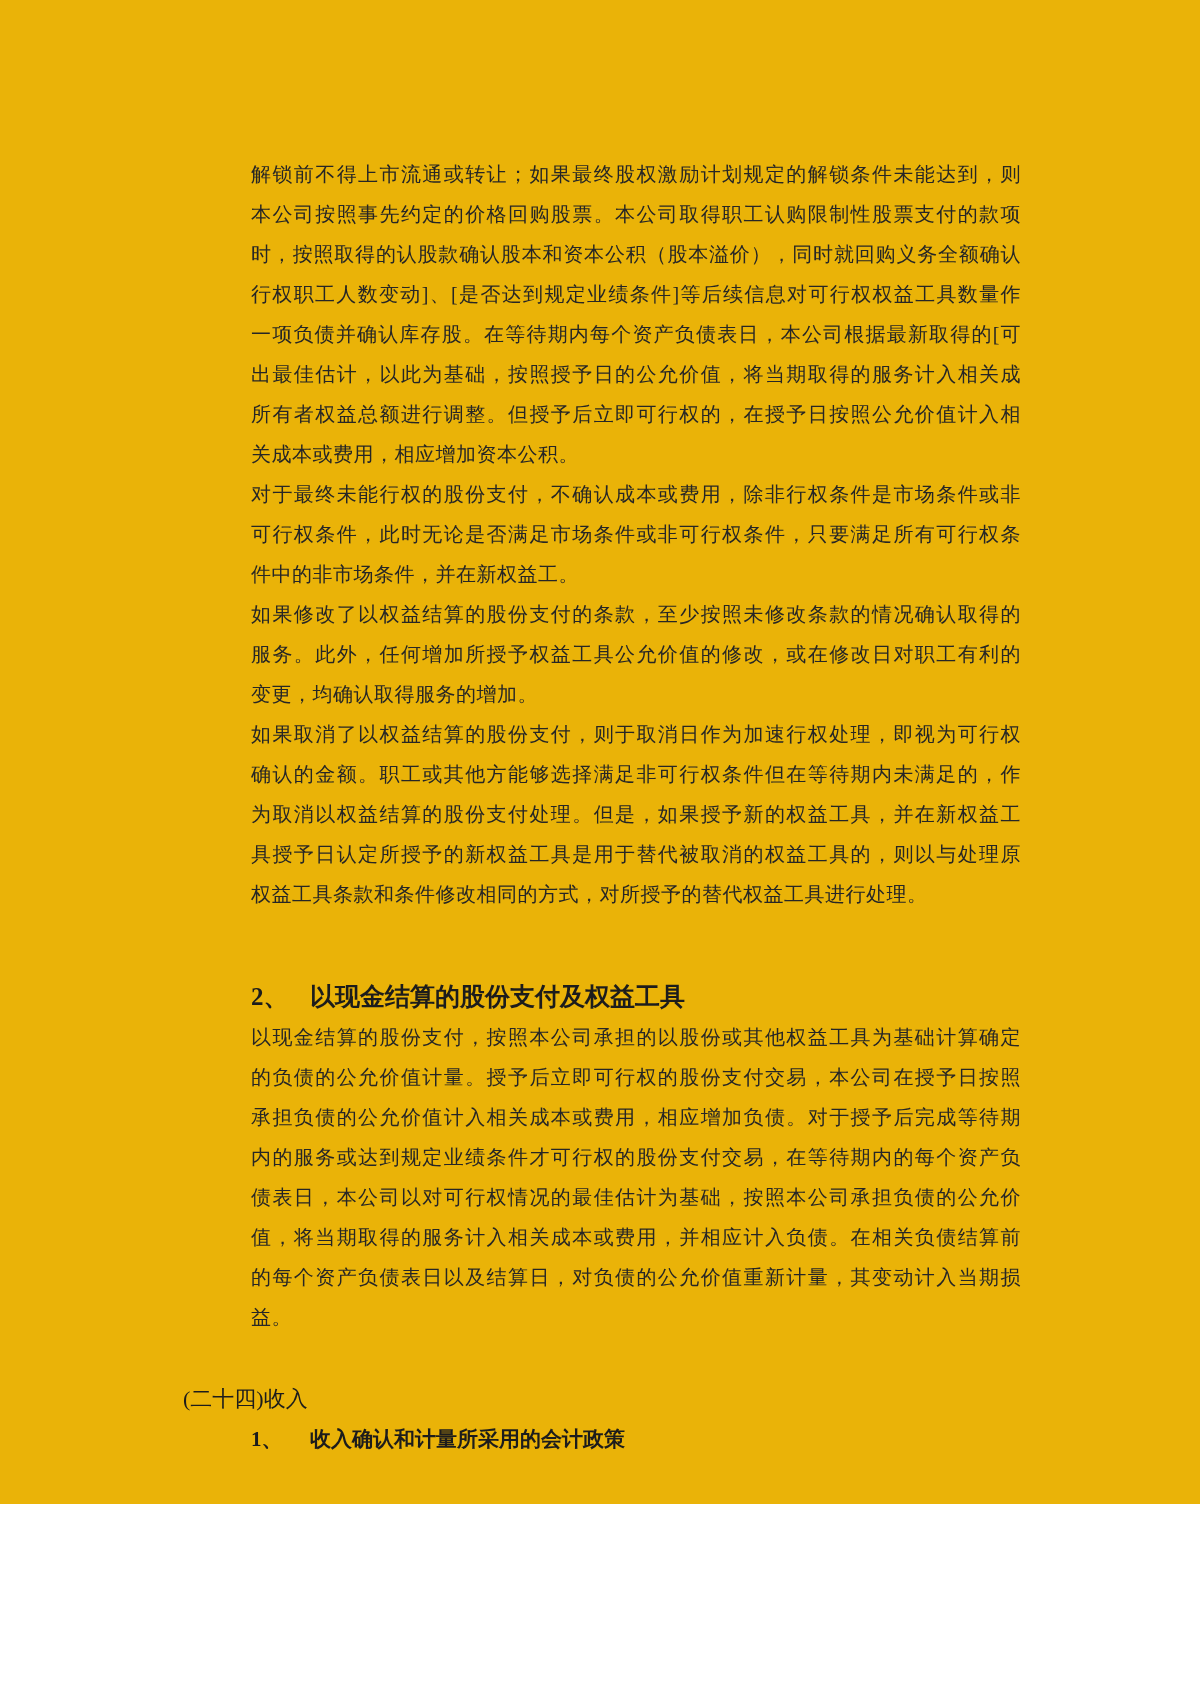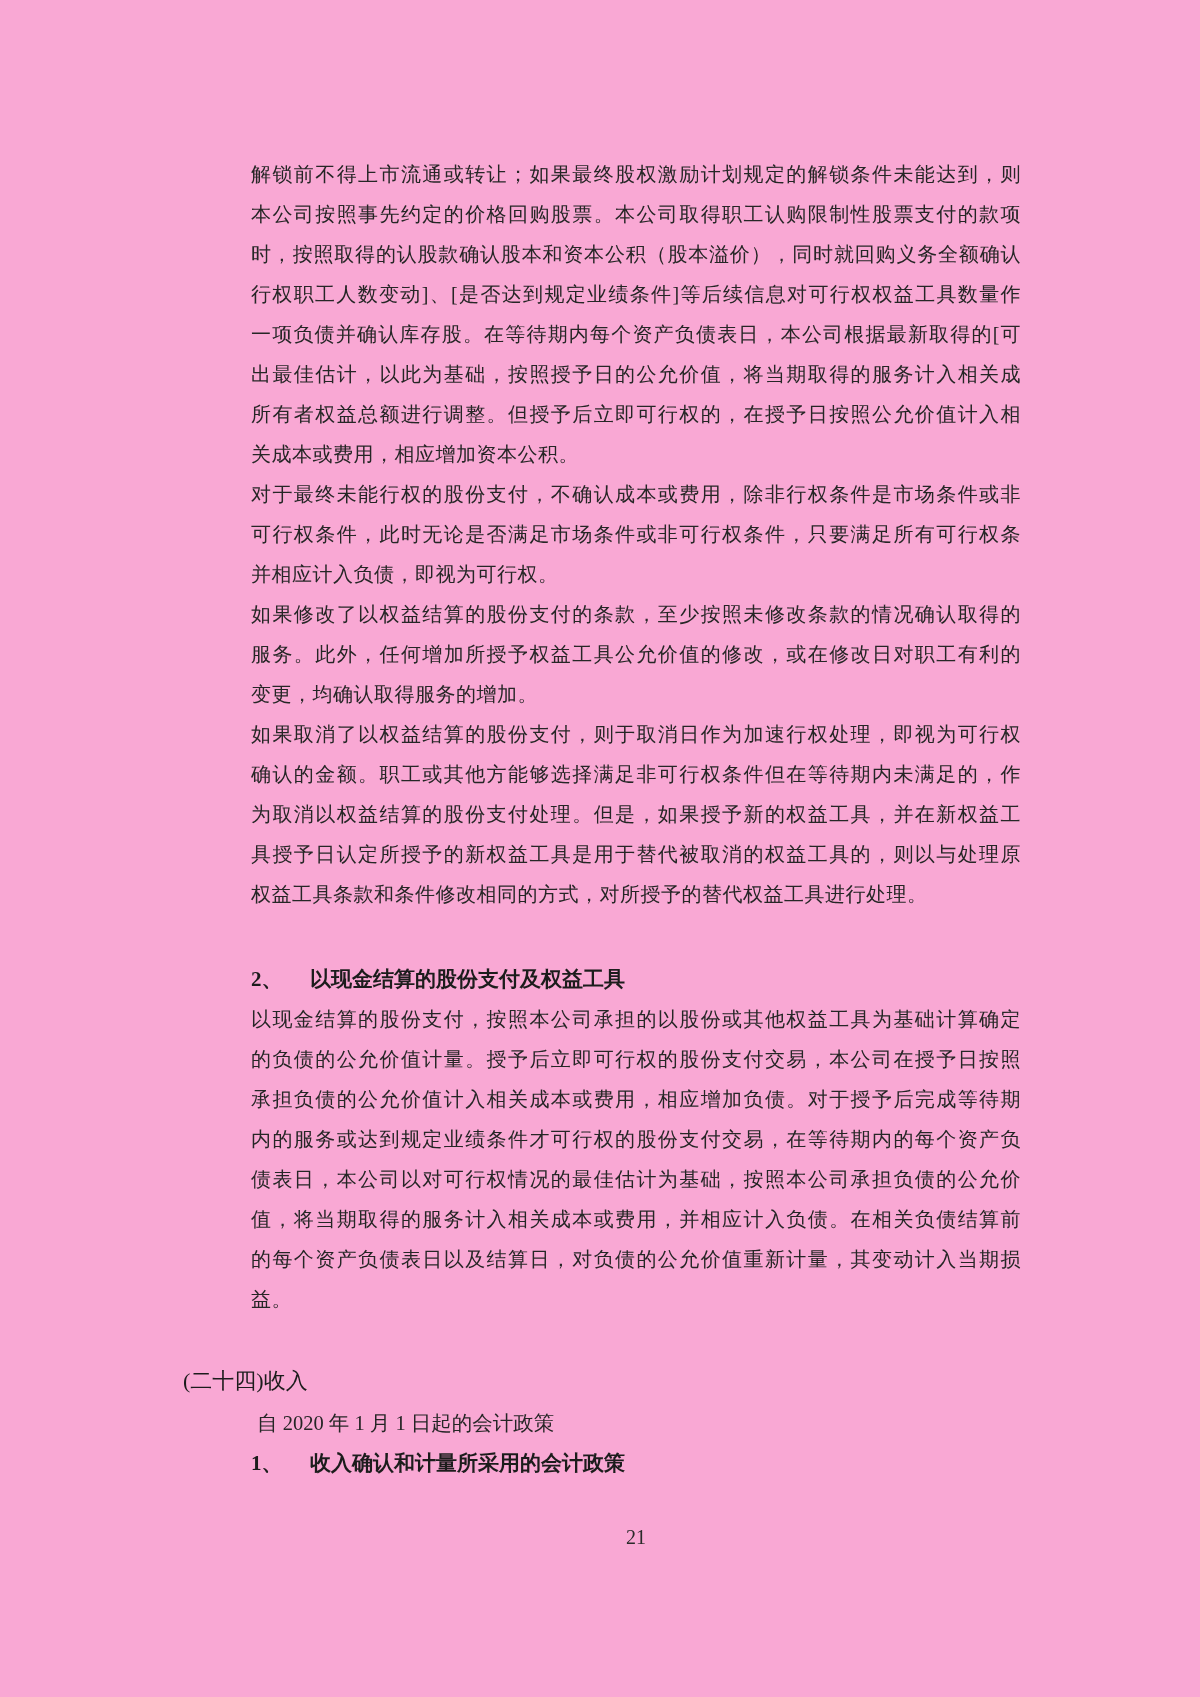--- a/index.html
+++ b/index.html
@@ -3,22 +3,22 @@
 <meta charset="utf-8">
 <style>
   html, body {
     margin: 0;
     padding: 0;
     background: #ffffff;
   }
   .page {
     position: relative;
     width: 1200px;
-    height: 1697px;
-    background: #f9a8d4;
+    height: 1504px;
+    background: #eab308;
     font-family: "Liberation Serif", "DejaVu Serif", serif;
     color: #262626;
     overflow: hidden;
   }
   .textcol {
     position: absolute;
     left: 251px;
     top: 154px;
     width: 770px;
   }
@@ -39,24 +39,24 @@
     display: inline-block;
     width: 100%;
     height: 0;
     vertical-align: top;
   }
   .line.end {
     text-align: left;
     text-align-last: left;
   }
   .h2row {
-    margin-top: 45px;
+    margin-top: 63px;
     height: 40px;
     line-height: 40px;
-    font-size: 21px;
+    font-size: 25px;
     font-weight: 700;
     color: #1c1c1c;
   }
   .hnum {
     display: inline-block;
     width: 59px;
     font-weight: 700;
   }
   .sec-heading {
     margin-top: 42px;
@@ -104,21 +104,21 @@
       <div class="line j">行权职工人数变动]、[是否达到规定业绩条件]等后续信息对可行权权益工具数量作</div>
       <div class="line j">一项负债并确认库存股。在等待期内每个资产负债表日，本公司根据最新取得的[可</div>
       <div class="line j">出最佳估计，以此为基础，按照授予日的公允价值，将当期取得的服务计入相关成</div>
       <div class="line j">所有者权益总额进行调整。但授予后立即可行权的，在授予日按照公允价值计入相</div>
       <div class="line end">关成本或费用，相应增加资本公积。</div>
     </div>
 
     <div class="para">
       <div class="line j">对于最终未能行权的股份支付，不确认成本或费用，除非行权条件是市场条件或非</div>
       <div class="line j">可行权条件，此时无论是否满足市场条件或非可行权条件，只要满足所有可行权条</div>
-      <div class="line end">并相应计入负债，即视为可行权。</div>
+      <div class="line end">件中的非市场条件，并在新权益工。</div>
     </div>
 
     <div class="para">
       <div class="line j">如果修改了以权益结算的股份支付的条款，至少按照未修改条款的情况确认取得的</div>
       <div class="line j">服务。此外，任何增加所授予权益工具公允价值的修改，或在修改日对职工有利的</div>
       <div class="line end">变更，均确认取得服务的增加。</div>
     </div>
 
     <div class="para">
       <div class="line j">如果取消了以权益结算的股份支付，则于取消日作为加速行权处理，即视为可行权</div>
@@ -138,21 +138,20 @@
       <div class="line j">承担负债的公允价值计入相关成本或费用，相应增加负债。对于授予后完成等待期</div>
       <div class="line j">内的服务或达到规定业绩条件才可行权的股份支付交易，在等待期内的每个资产负</div>
       <div class="line j">债表日，本公司以对可行权情况的最佳估计为基础，按照本公司承担负债的公允价</div>
       <div class="line j">值，将当期取得的服务计入相关成本或费用，并相应计入负债。在相关负债结算前</div>
       <div class="line j">的每个资产负债表日以及结算日，对负债的公允价值重新计量，其变动计入当期损</div>
       <div class="line end">益。</div>
     </div>
 
     <div class="sec-heading">(二十四)收入</div>
 
-    <div class="policy-note">自 2020 年 1 月 1 日起的会计政策</div>
 
     <div class="sub-heading">
       <span class="hnum">1、</span><span>收入确认和计量所采用的会计政策</span>
     </div>
 
   </div>
 
   <div class="page-number">21</div>
 </div>
 

